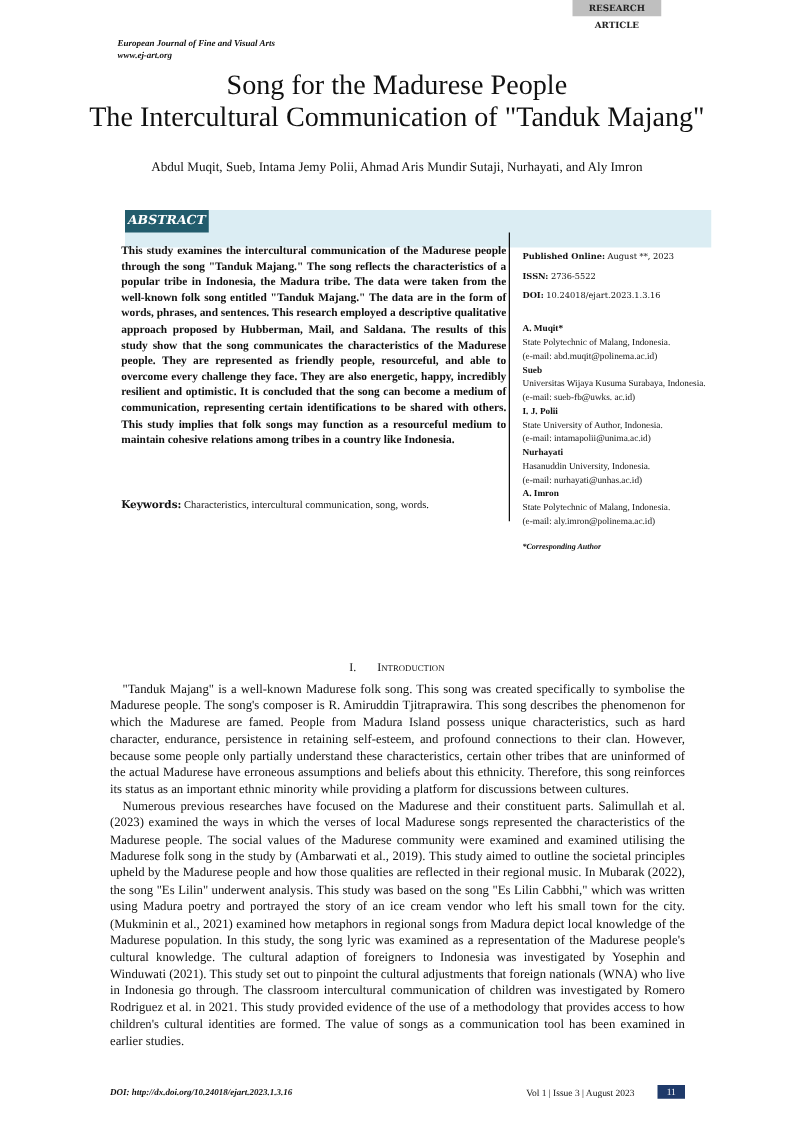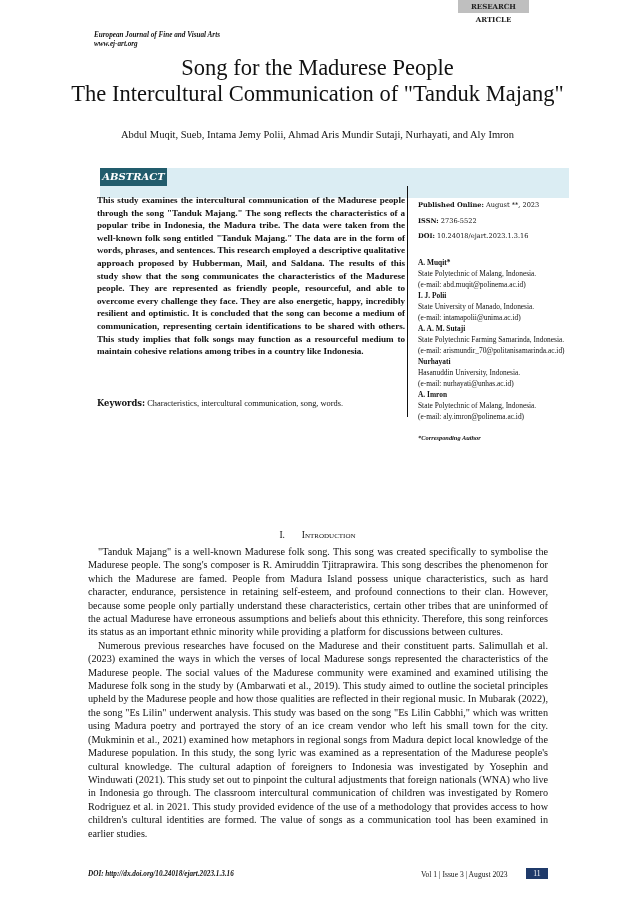--- a/index.html
+++ b/index.html
@@ -59,28 +59,28 @@
   <div class="meta"><b>Published Online:</b> <span>August **, 2023</span></div>
   <div class="meta"><b>ISSN:</b> <span>2736-5522</span></div>
   <div class="meta"><b>DOI:</b> <span>10.24018/ejart.2023.1.3.16</span></div>
   <div class="gap"></div>
   <div>
     <div class="name">A. Muqit*</div>
     <div class="aff">State Polytechnic of Malang, Indonesia.</div>
     <div>(e-mail: abd.muqit@polinema.ac.id)</div>
   </div>
   <div>
-    <div class="name">I. J. Polii</div>
-    <div class="aff">State University of Manado, Indonesia.</div>
-    <div>(e-mail: intamapolii@unima.ac.id)</div>
+    <div class="name">Sueb</div>
+    <div class="aff">Universitas Wijaya Kusuma Surabaya, Indonesia.</div>
+    <div>(e-mail: sueb-fb@uwks. ac.id)</div>
   </div>
   <div>
-    <div class="name">A. A. M. Sutaji</div>
-    <div class="aff">State Polytechnic Farming Samarinda, Indonesia.</div>
-    <div>(e-mail: arismundir_70@politanisamarinda.ac.id)</div>
+    <div class="name">I. J. Polii</div>
+    <div class="aff">State University of Author, Indonesia.</div>
+    <div>(e-mail: intamapolii@unima.ac.id)</div>
   </div>
   <div>
     <div class="name">Nurhayati</div>
     <div class="aff">Hasanuddin University, Indonesia.</div>
     <div>(e-mail: nurhayati@unhas.ac.id)</div>
   </div>
   <div>
     <div class="name">A. Imron</div>
     <div class="aff">State Polytechnic of Malang, Indonesia.</div>
     <div>(e-mail: aly.imron@polinema.ac.id)</div>

